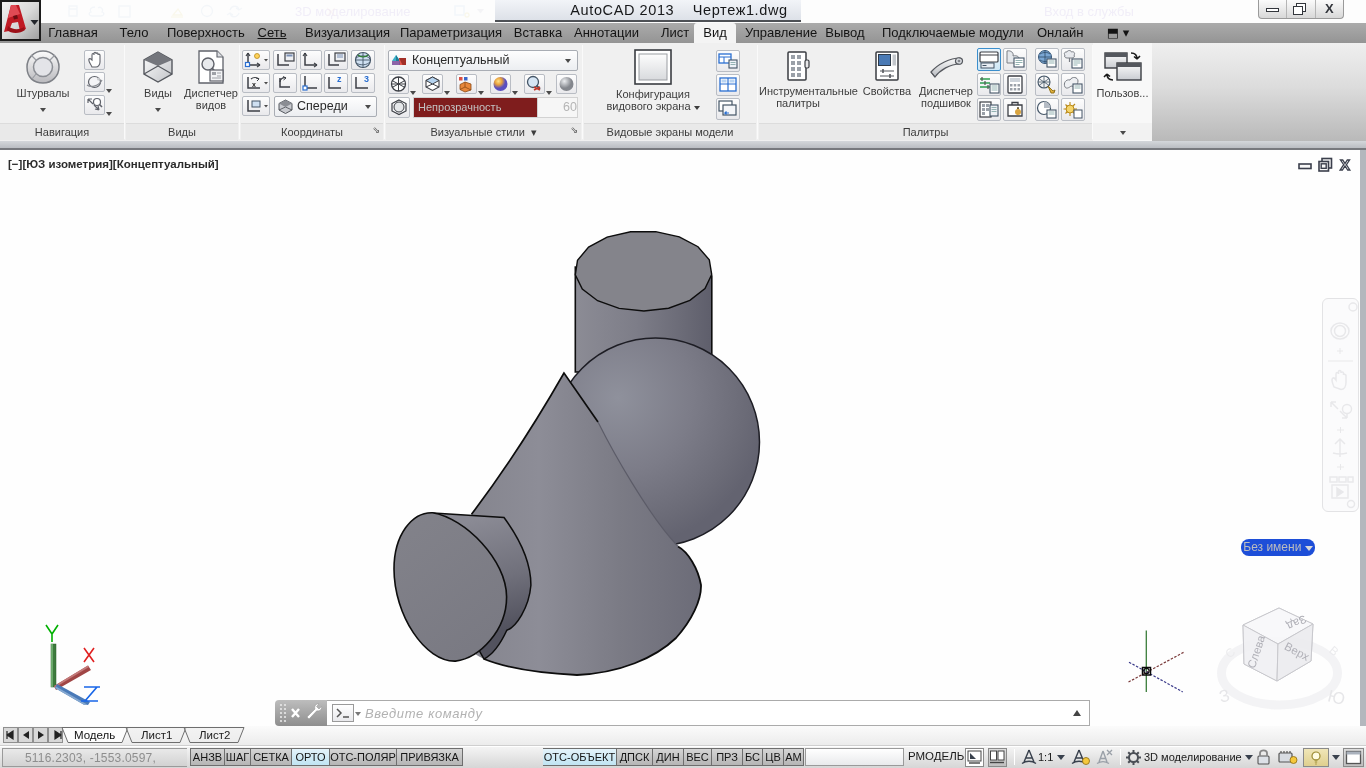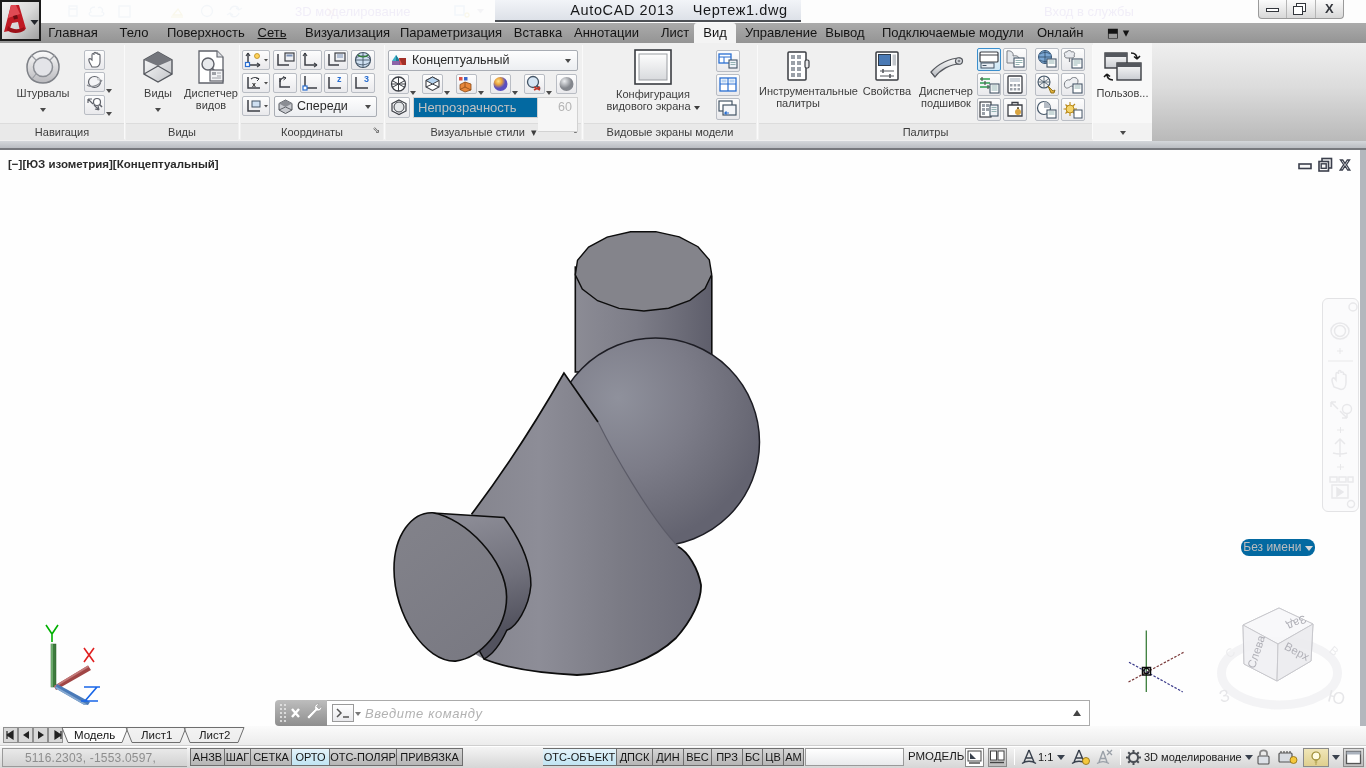--- a/index.html
+++ b/index.html
@@ -354,22 +354,22 @@
             <circle cx="9.5" cy="9" r="7" fill="url(#orb2)"></circle>
           </svg>
         </div>
 
       <div class="sbtn" style="left:2px;top:54px;width:22px;height:21px;">
           <svg width="20" height="19" viewBox="0 0 20 19">
             <path d="M10,2 L17,5.5 L17,13 L10,16.5 L3,13 L3,5.5 Z" fill="none" stroke="#3c3f45" stroke-width="1.2"></path>
             <circle cx="10" cy="9" r="5" fill="#e6e8ea" stroke="#3c3f45" stroke-width="1"></circle>
           </svg>
         </div>
-      <div class="abs" style="left:27px;top:54px;width:125px;height:21px;background:#0369a1;border:1px solid #d2d2d2;font-size:13px;color:#c2c2c2;line-height:19px;padding-left:4px;">Непрозрачность</div>
-      <div class="abs" style="left:152px;top:54px;width:40px;height:35px;background:#f6f6f6;border:1px solid #d2d2d2;border-left:none;font-size:12.5px;color:#b5b5b5;line-height:19px;text-align:right;padding-right:5px;">60</div>
+      <div class="abs" style="left:27px;top:54px;width:125px;height:21px;background:#7f1d1d;border:1px solid #d2d2d2;font-size:11px;color:#c2c2c2;line-height:19px;padding-left:4px;">Непрозрачность</div>
+      <div class="abs" style="left:152px;top:54px;width:40px;height:21px;background:#f6f6f6;border:1px solid #d2d2d2;border-left:none;font-size:12.5px;color:#b5b5b5;line-height:19px;text-align:right;">60</div>
     </div>
     <div class="psep" style="left:582px;"></div>
 
     <div class="panel" style="left:584px;width:172px;">
       <div class="plabel">Видовые экраны модели</div>
       <div class="bigbtn" style="left:14px;top:5px;width:110px;">
         <svg width="40" height="38" viewBox="0 0 40 38" style="margin:0 auto;">
           <defs>
               <linearGradient id="vpg" x1="0" y1="0" x2="0" y2="1">
                 <stop offset="0" stop-color="#fdfdfd"></stop>
@@ -697,21 +697,21 @@
         <rect x="7" y="178" width="7" height="5"></rect>
           <rect x="16" y="178" width="7" height="5"></rect>
           <rect x="25" y="178" width="5" height="5"></rect>
         <rect x="9" y="186" width="16" height="13"></rect>
         <path d="M14,189 l6,4 l-6,4 z" fill="#d6d6da"></path>
         <circle cx="28" cy="205" r="3.5"></circle>
       </g>
     </svg>
   </div>
 
-  <div class="abs" style="left:1241px;top:539px;width:74px;height:17px;background:#0369a1;border-radius:8px;font-size:12px;color:#bcbcbe;line-height:16px;text-align:center;">Без имени <span style="display:inline-block;width:0;height:0;border-left:4px solid transparent;border-right:4px solid transparent;border-top:5px solid #d8d8da;"></span></div>
+  <div class="abs" style="left:1241px;top:539px;width:74px;height:17px;background:#1d4ed8;border-radius:8px;font-size:12px;color:#bcbcbe;line-height:16px;text-align:center;">Без имени <span style="display:inline-block;width:0;height:0;border-left:4px solid transparent;border-right:4px solid transparent;border-top:5px solid #d8d8da;"></span></div>
 
   <svg class="abs" style="left:1210px;top:595px;" width="156px" height="125" viewBox="0 0 156 125">
     <g opacity="0.55">
       <ellipse cx="69.5" cy="78" rx="58" ry="32" fill="none" stroke="#ebebee" stroke-width="9"></ellipse>
       <text x="9" y="106" font-size="17" fill="#d4d4d8" transform="rotate(-14 17 100)">З</text>
       <text x="118" y="108" font-size="17" fill="#d4d4d8" transform="rotate(14 126 102)">Ю</text>
       <text x="16" y="62" font-size="12" fill="#dcdce0" transform="rotate(-40 20 58)">С</text>
       <text x="120" y="60" font-size="12" fill="#dcdce0" transform="rotate(40 124 56)">В</text>
     </g>
     <g opacity="0.9">

